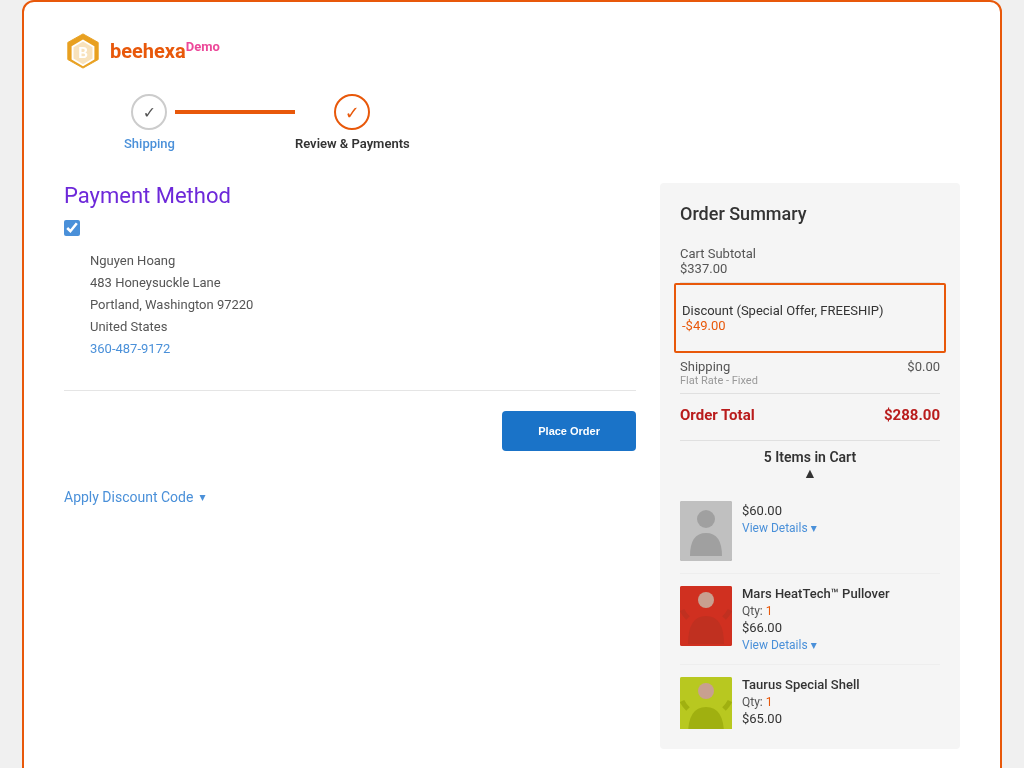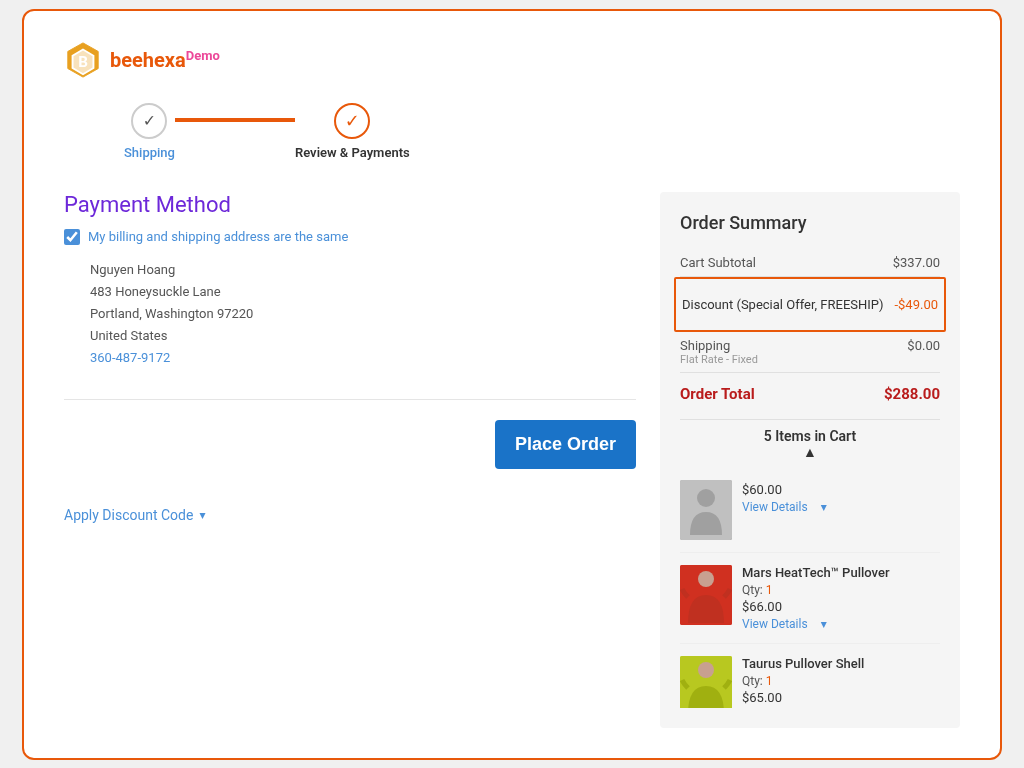--- a/index.html
+++ b/index.html
@@ -143,23 +143,23 @@
       display: flex;
       justify-content: flex-end;
       margin-top: 30px;
       padding-top: 20px;
       border-top: 1px solid #e5e5e5;
     }
     .place-order-btn {
       background: #1a73c8;
       color: #fff;
       border: none;
-      padding: 14px 20px;
+      padding: 14px 36px;
       border-radius: 4px;
-      font-size: 18px;
+      font-size: 11px;
       font-weight: 600;
       cursor: pointer;
     }
     .discount-section {
       margin-top: 24px;
       padding-top: 14px;
     }
     .discount-toggle {
       display: flex;
       align-items: center;
@@ -184,20 +184,21 @@
       margin-bottom: 16px;
     }
     .summary-row {
       display: flex;
       justify-content: space-between;
       align-items: flex-start;
       font-size: 13px;
       color: #555;
       padding: 6px 0;
       border-bottom: 1px solid #e0e0e0;
+      flex-direction: column;
     }
     .summary-row.discount-row {
       border: 2px solid #e8580a;
       border-radius: 2px;
       padding: 18px 6px;
       margin: 0 -6px;
       color: #333;
     }
     .summary-row.discount-row .row-value {
       color: #e8580a;
@@ -268,21 +269,21 @@
       color: #333;
       margin-top: 2px;
     }
     .view-details {
       font-size: 12px;
       color: #4a90d9;
       cursor: pointer;
       margin-top: 3px;
       display: flex;
       align-items: center;
-      gap: 13px;
+      gap: 3px;
     }
     
     .item-img-placeholder {
       width: 52px;
       height: 60px;
       background: #e0e0e0;
       border-radius: 2px;
       flex-shrink: 0;
       overflow: hidden;
       position: relative;
@@ -340,21 +341,20 @@
   </div>
 
   <div class="main-layout">
 
     <div class="left-panel">
       <h2 class="section-title">Payment Method</h2>
 
 
       <div class="checkbox-row">
         <input type="checkbox" checked="" style="">
-        <span class="checkbox-label">My billing and shipping address are the same</span>
       </div>
 
       <div class="address-block">
         <div>Nguyen Hoang</div>
         <div>483 Honeysuckle Lane</div>
         <div>Portland, Washington 97220</div>
         <div>United States</div>
         <div class="address-phone">360-487-9172</div>
       </div>
 
@@ -446,21 +446,21 @@
             <div class="item-img-placeholder yellow-green">
               <svg width="52" height="60" viewBox="0 0 52 60">
                 <rect width="52" height="60" fill="#b8c820"></rect>
                 <ellipse cx="26" cy="14" rx="8" ry="8" fill="#c8a090"></ellipse>
                 <path d="M8,58 Q8,30 26,30 Q44,30 44,58" fill="#a0b010"></path>
                 <path d="M8,32 Q4,28 2,24" stroke="#a0b010" stroke-width="5" fill="none"></path>
                 <path d="M44,32 Q48,28 50,24" stroke="#a0b010" stroke-width="5" fill="none"></path>
               </svg>
             </div>
             <div class="cart-item-info">
-              <div class="cart-item-name">Taurus Pullover Shell</div>
+              <div class="cart-item-name">Taurus Special Shell</div>
               <div class="cart-item-qty">Qty: <span>1</span></div>
               <div class="cart-item-price">$65.00</div>
 
             </div>
           </div>
         </div>
       </div>
     </div>
   </div>
 </div>

